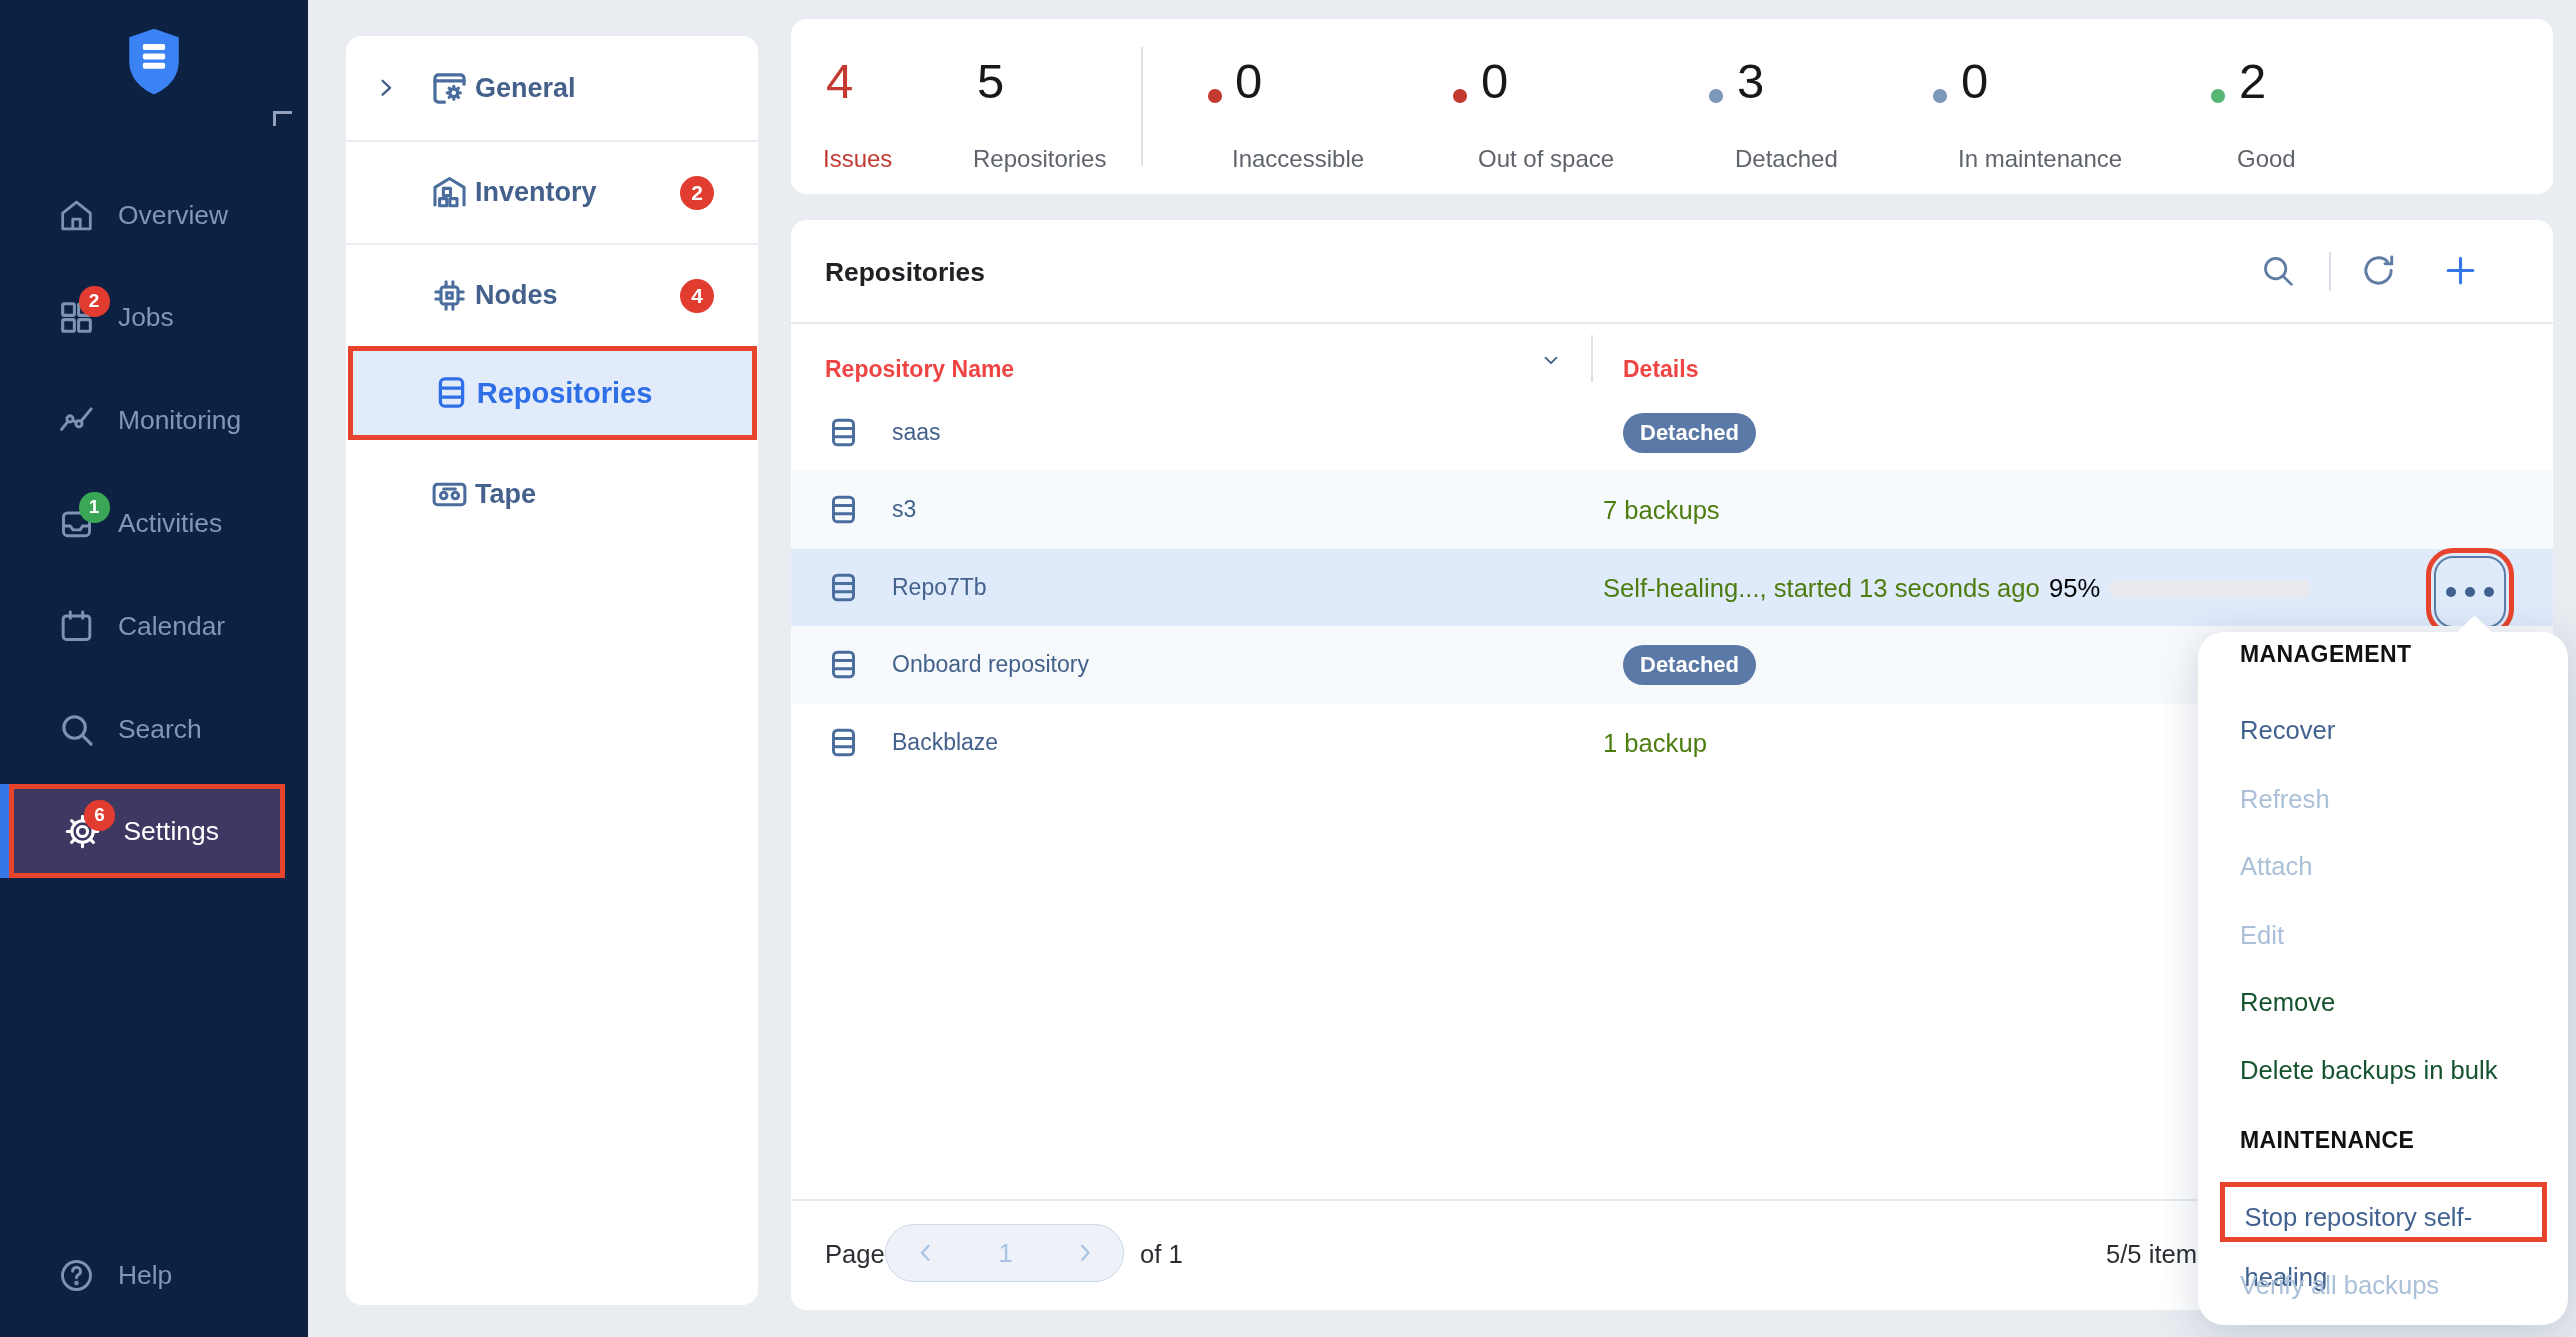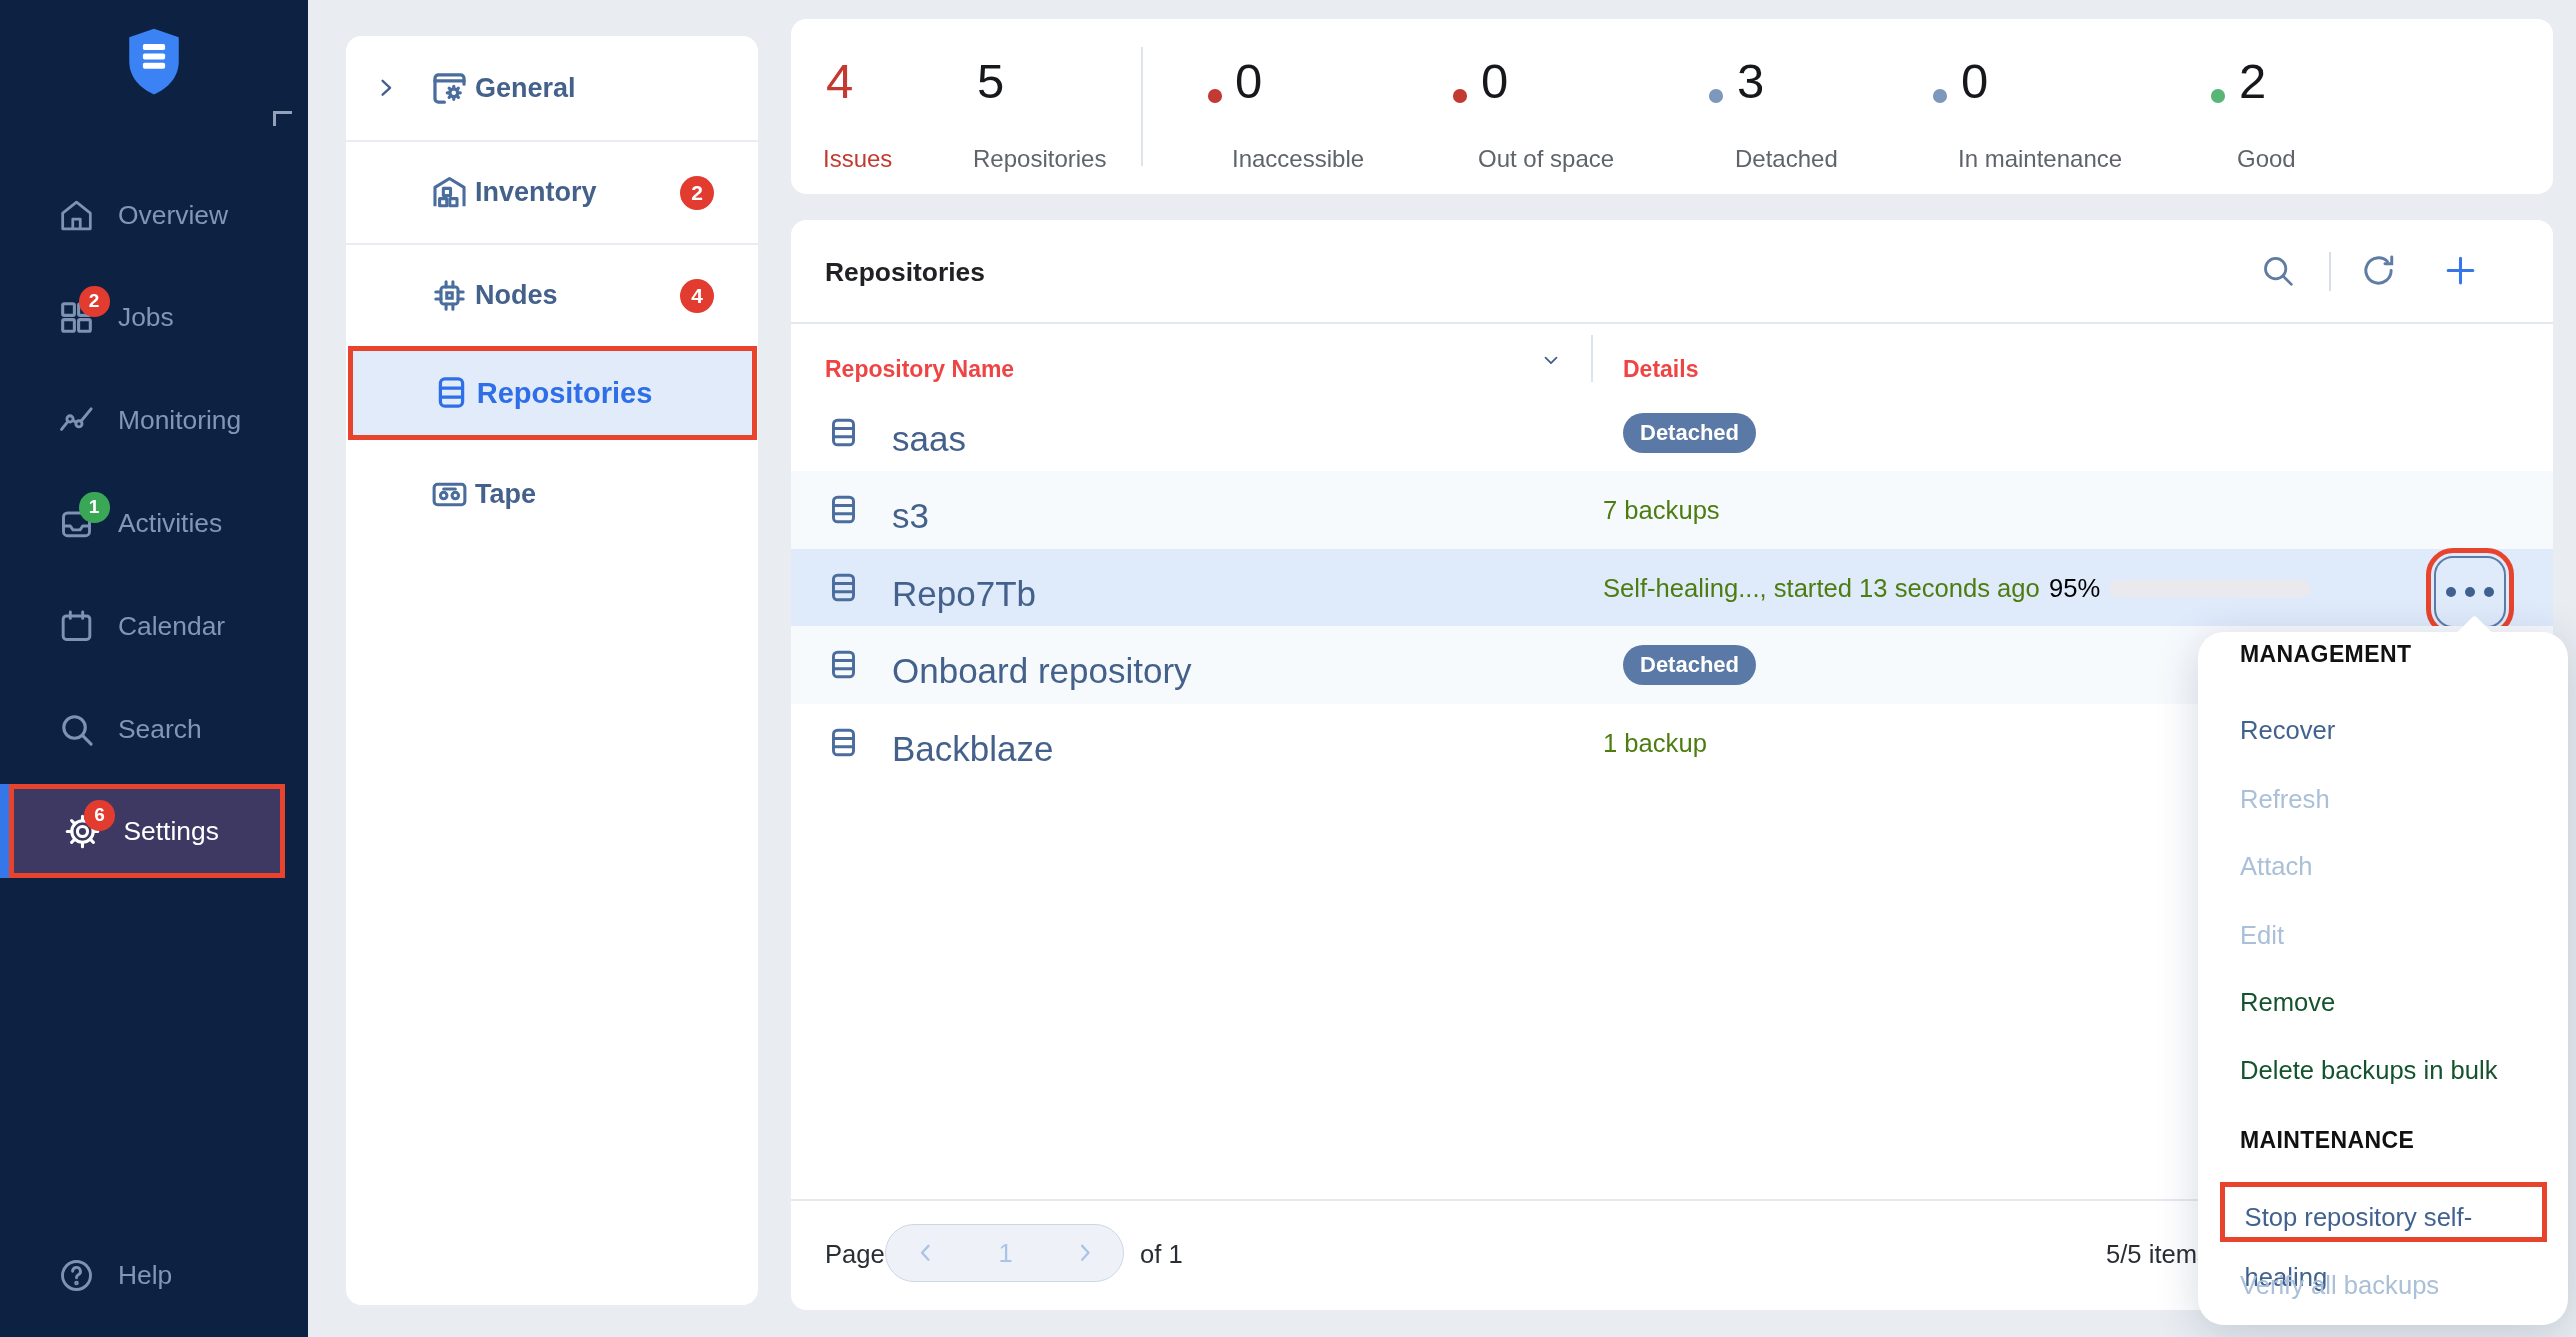--- a/index.html
+++ b/index.html
@@ -54,21 +54,21 @@
   .hdr-div { position:absolute; left:1538px; top:32px; width:1.7px; height:39px; background:#d7dee8; }
   #panel-hdr-border { position:absolute; left:0; top:102px; width:100%; height:1.7px; background:#e3e8ef; }
   .col-hdr { position:absolute; top:136px; font-size:23px; font-weight:700; color:#ef4444; }
   .sort-chev { position:absolute; left:749px; top:129px; width:22px; height:22px; color:#44618c; cursor:pointer; }
   .col-div { position:absolute; left:800px; top:115px; width:1.7px; height:47px; background:#dce3ec; }
 
   .row { position:absolute; left:0; width:1762px; height:78px; cursor:pointer; }
   .row.stripe { background:#f7fafd; }
   .row.selected { background:#dfeafb; }
   .row .ic { position:absolute; left:34px; top:19.6px; width:37px; height:37px; color:#4a6d9d; }
-  .row .rname { position:absolute; left:101px; top:25px; font-size:35px; color:#44618c; }
+  .row .rname { position:absolute; left:101px; top:25px; font-size:23px; color:#44618c; }
   .row .rdetail { position:absolute; left:812px; top:25px; font-size:25.6px; color:#4d7c0f; }
   .pill { position:absolute; left:832px; top:19px; background:#5b79a7; color:#fff; font-size:22px; font-weight:700;
     padding:6.8px 17px; border-radius:851px; }
   .pct { position:absolute; left:1258px; top:25px; font-size:25.6px; color:#000000; }
   .pbar { position:absolute; left:1318px; top:31px; width:202px; height:17px; border-radius:8.5px; background:#e9e9ee; overflow:hidden; }
   .pbar .fill { height:100%; border-radius:8.5px; background:#3d7ce8; }
   #more-btn { position:absolute; left:1643px; top:6.8px; width:72px; height:72px; border:2.6px solid #5a7ca6;
     border-radius:19px; outline:5.1px solid #e8432c; outline-offset:3.4px; display:flex; align-items:center;
     justify-content:center; gap:8.5px; cursor:pointer; background:transparent; }
   #more-btn i { width:10.2px; height:10.2px; border-radius:50%; background:#3f618f; }

